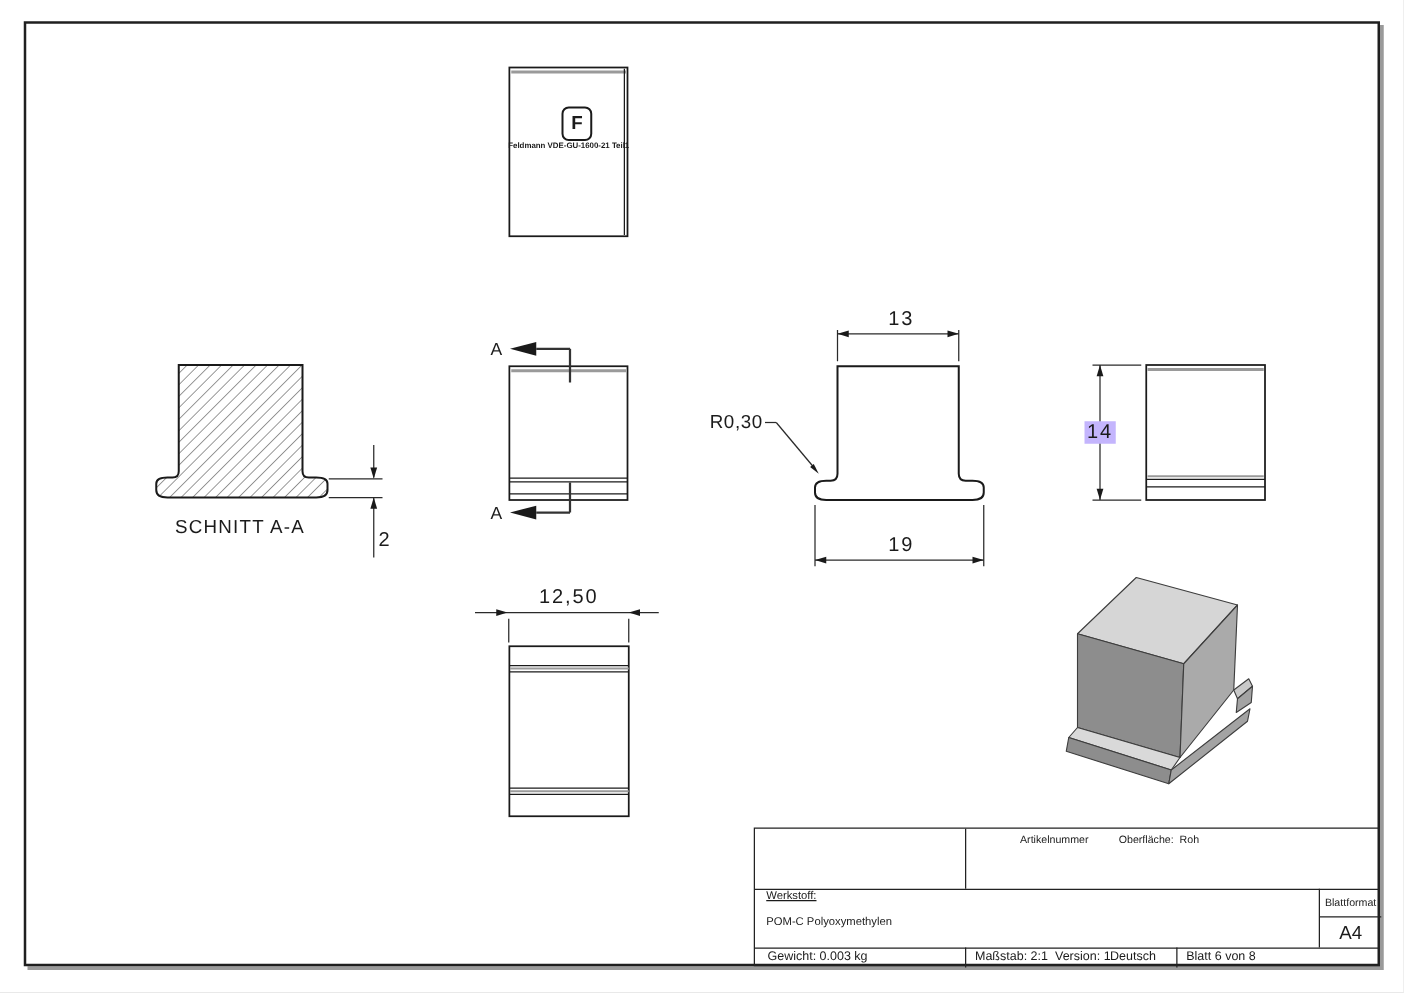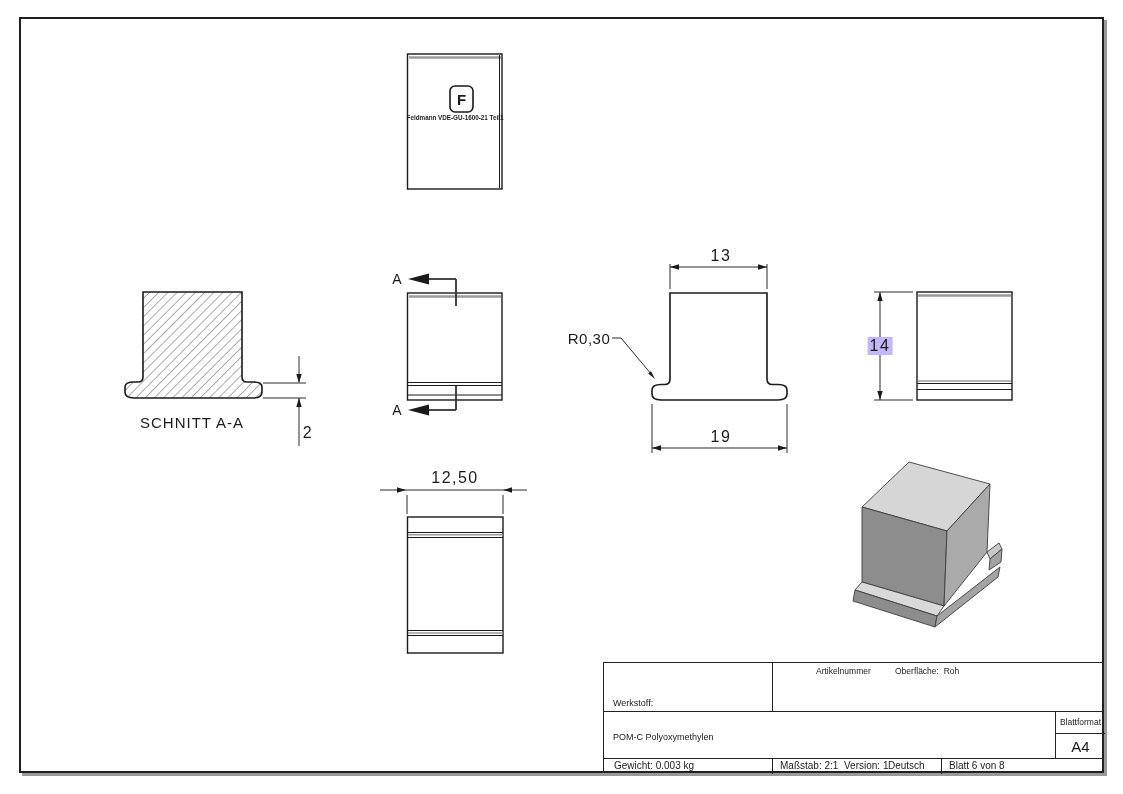--- a/index.html
+++ b/index.html
@@ -169,21 +169,21 @@
   <div class="lbl dim mask" style="left:880px;top:346px;">14</div>
   <div class="lbl dim" style="left:455px;top:478px;">12,50</div>
 
   <div class="tb">
 
     <div class="vline" style="left:168px;top:0;height:48px;"></div>
     <div class="abs" style="left:176px;top:3px;font-size:8.5px;margin-left:36px;">Artikelnummer</div>
     <div class="abs" style="left:291px;top:3px;font-size:8.5px;white-space:pre;">Oberfläche:  Roh</div>
 
     <div class="hline" style="left:0;top:48px;width:100%;"></div>
-    <div class="abs" style="left:9px;top:35px;">Werkstoff:</div>
+    <div class="abs" style="left:9px;top:48px;text-decoration:underline;">Werkstoff:</div>
     <div class="abs" style="left:9px;top:69px;">POM-C Polyoxymethylen</div>
 
     <div class="fmtbox">
       <div class="cap">Blattformat</div>
       <div class="val">A4</div>
     </div>
 
     <div class="hline" style="left:0;top:95px;width:100%;"></div>
     <div class="brow" style="left:10px;">Gewicht: 0.003 kg</div>
     <div class="vline" style="left:168px;top:95px;height:16px;"></div>

